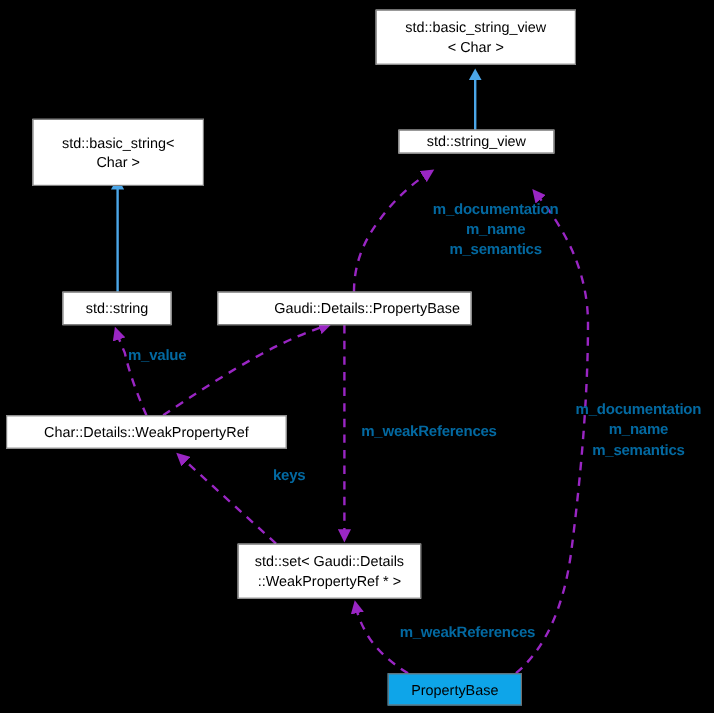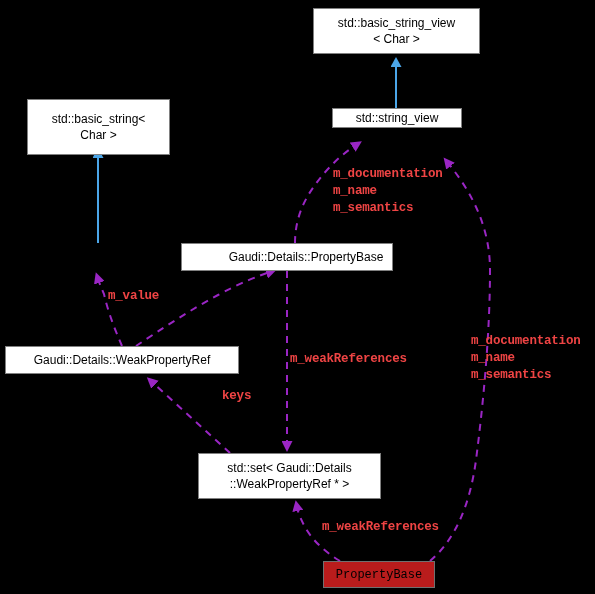--- a/index.html
+++ b/index.html
@@ -31,33 +31,32 @@
     font-size: 12px;
     line-height: 16px;
     text-align: center;
     display: flex;
     align-items: center;
     justify-content: center;
     white-space: pre;
     z-index: 5;
   }
   .node.current {
-    background: #b91c1c;
+    background: #0ea5e9;
     border: 1px solid #707070;
-    font-family: Liberation Mono, monospace;
   }
   .edge-label {
     position: absolute;
-    color: #ef4444;
+    color: #0369a1;
     font-size: 12.5px;
     line-height: 17px;
-    text-align: left;
+    text-align: center;
     white-space: pre;
     z-index: 6;
-    font-family: Liberation Mono, monospace;
+    font-family: Liberation Sans, sans-serif;
     font-weight: bold;
     letter-spacing: -0.2px;
   }
 </style>
 </head>
 <body>
 
 <div id="diagram-root">
 
   <svg class="edges" viewBox="0 0 595 594">
@@ -108,39 +107,40 @@
   </svg>
 
   <div class="node" style="left:313px; top:8px; width:167px; height:46px;">std::basic_string_view
 &lt; Char &gt;</div>
 
   <div class="node" style="left:27px; top:99px; width:143px; height:56px;">std::basic_string&lt;
 Char &gt;</div>
 
   <div class="node" style="left:332px; top:108px; width:130px; height:20px;">std::string_view</div>
 
+  <div class="node" style="left:52px; top:243px; width:91px; height:28px;">std::string</div>
 
   <div class="node" style="left:181px; top:243px; width:212px; height:28px;padding-left:38px;">Gaudi::Details::PropertyBase</div>
 
-  <div class="node" style="left:5px; top:346px; width:234px; height:28px;">Gaudi::Details::WeakPropertyRef</div>
+  <div class="node" style="left:5px; top:346px; width:234px; height:28px;">Char::Details::WeakPropertyRef</div>
 
-  <div class="node" style="left:198px; top:453px; width:183px; height:46px;">std::set&lt; Gaudi::Details
+  <div class="node" style="left:198px; top:453px; width:153px; height:46px;">std::set&lt; Gaudi::Details
 ::WeakPropertyRef * &gt;</div>
 
   <div class="node current" style="left:323px; top:561px; width:112px; height:27px;">PropertyBase</div>
 
   <div class="edge-label" style="left:333px; top:166px; width:160px;">m_documentation
 m_name
 m_semantics</div>
 
   <div class="edge-label" style="left:471px; top:333px; width:122px;">m_documentation
 m_name
 m_semantics</div>
 
-  <div class="edge-label" style="left:108px; top:288px; width:66px;">m_value</div>
+  <div class="edge-label" style="left:98px; top:288px; width:66px;">m_value</div>
 
 
   <div class="edge-label" style="left:290px; top:351px; width:135px;">m_weakReferences</div>
 
   <div class="edge-label" style="left:222px; top:388px; width:38px;">keys</div>
 
   <div class="edge-label" style="left:322px; top:519px; width:135px;">m_weakReferences</div>
 
 </div>
 

